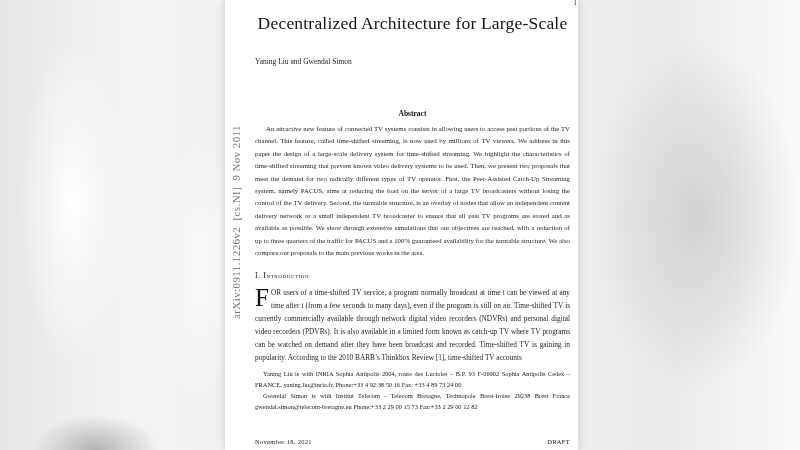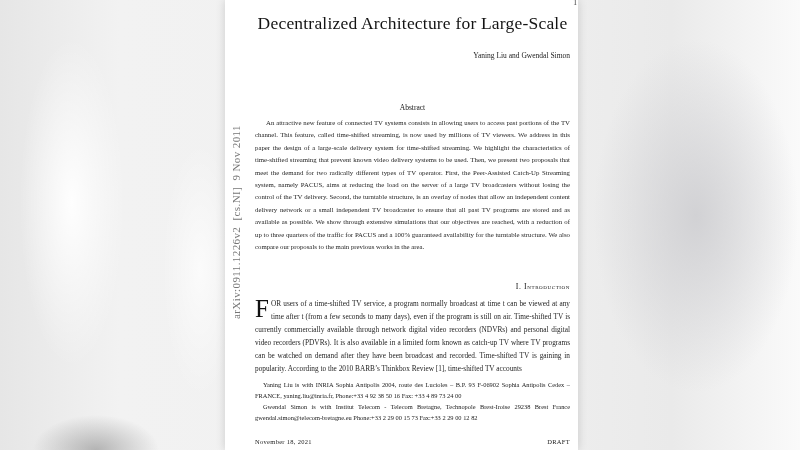--- a/index.html
+++ b/index.html
@@ -32,31 +32,31 @@
   }
   .content {
     position: absolute; left: 30px; right: 8px; top: 0; bottom: 0;
   }
   .title {
     margin: 11px 0 0 0; font-weight: 400; text-align: center;
     font-size: 17.5px; line-height: 25px; color: #141414; letter-spacing: 0.2px;
   }
   .title .tl { display: block; }
   .authors {
-    margin-top: 15px; text-align: right; font-size: 7.5px; line-height: 9px; color: #222;
+    margin-top: 21px; text-align: left; font-size: 7.5px; line-height: 9px; color: #222;
   }
   .abstract-heading {
-    margin-top: 43px; text-align: center; font-weight: normal; font-size: 7.5px; color: #111;
+    margin-top: 43px; text-align: center; font-weight: bold; font-size: 7.5px; color: #111;
   }
   .abstract-text {
     margin: 5px 0 0 0; font-size: 6.8px; line-height: 12.4px;
     text-align: justify; text-indent: 11px; color: #1e1e1e;
   }
   .section-heading {
-    margin-top: 29px; text-align: right; font-size: 7.8px; letter-spacing: 0.6px; color: #111;
+    margin-top: 12px; text-align: left; font-size: 7.8px; letter-spacing: 0.6px; color: #111;
   }
   .sc { font-variant: small-caps; }
   .intro {
     margin: 6px 0 0 0; font-size: 7.3px; line-height: 13px;
     text-align: justify; color: #1e1e1e;
   }
   .dropcap {
     float: left; font-size: 25px; line-height: 22px; padding: 1px 2px 0 0; color: #111;
   }
   .it { }

